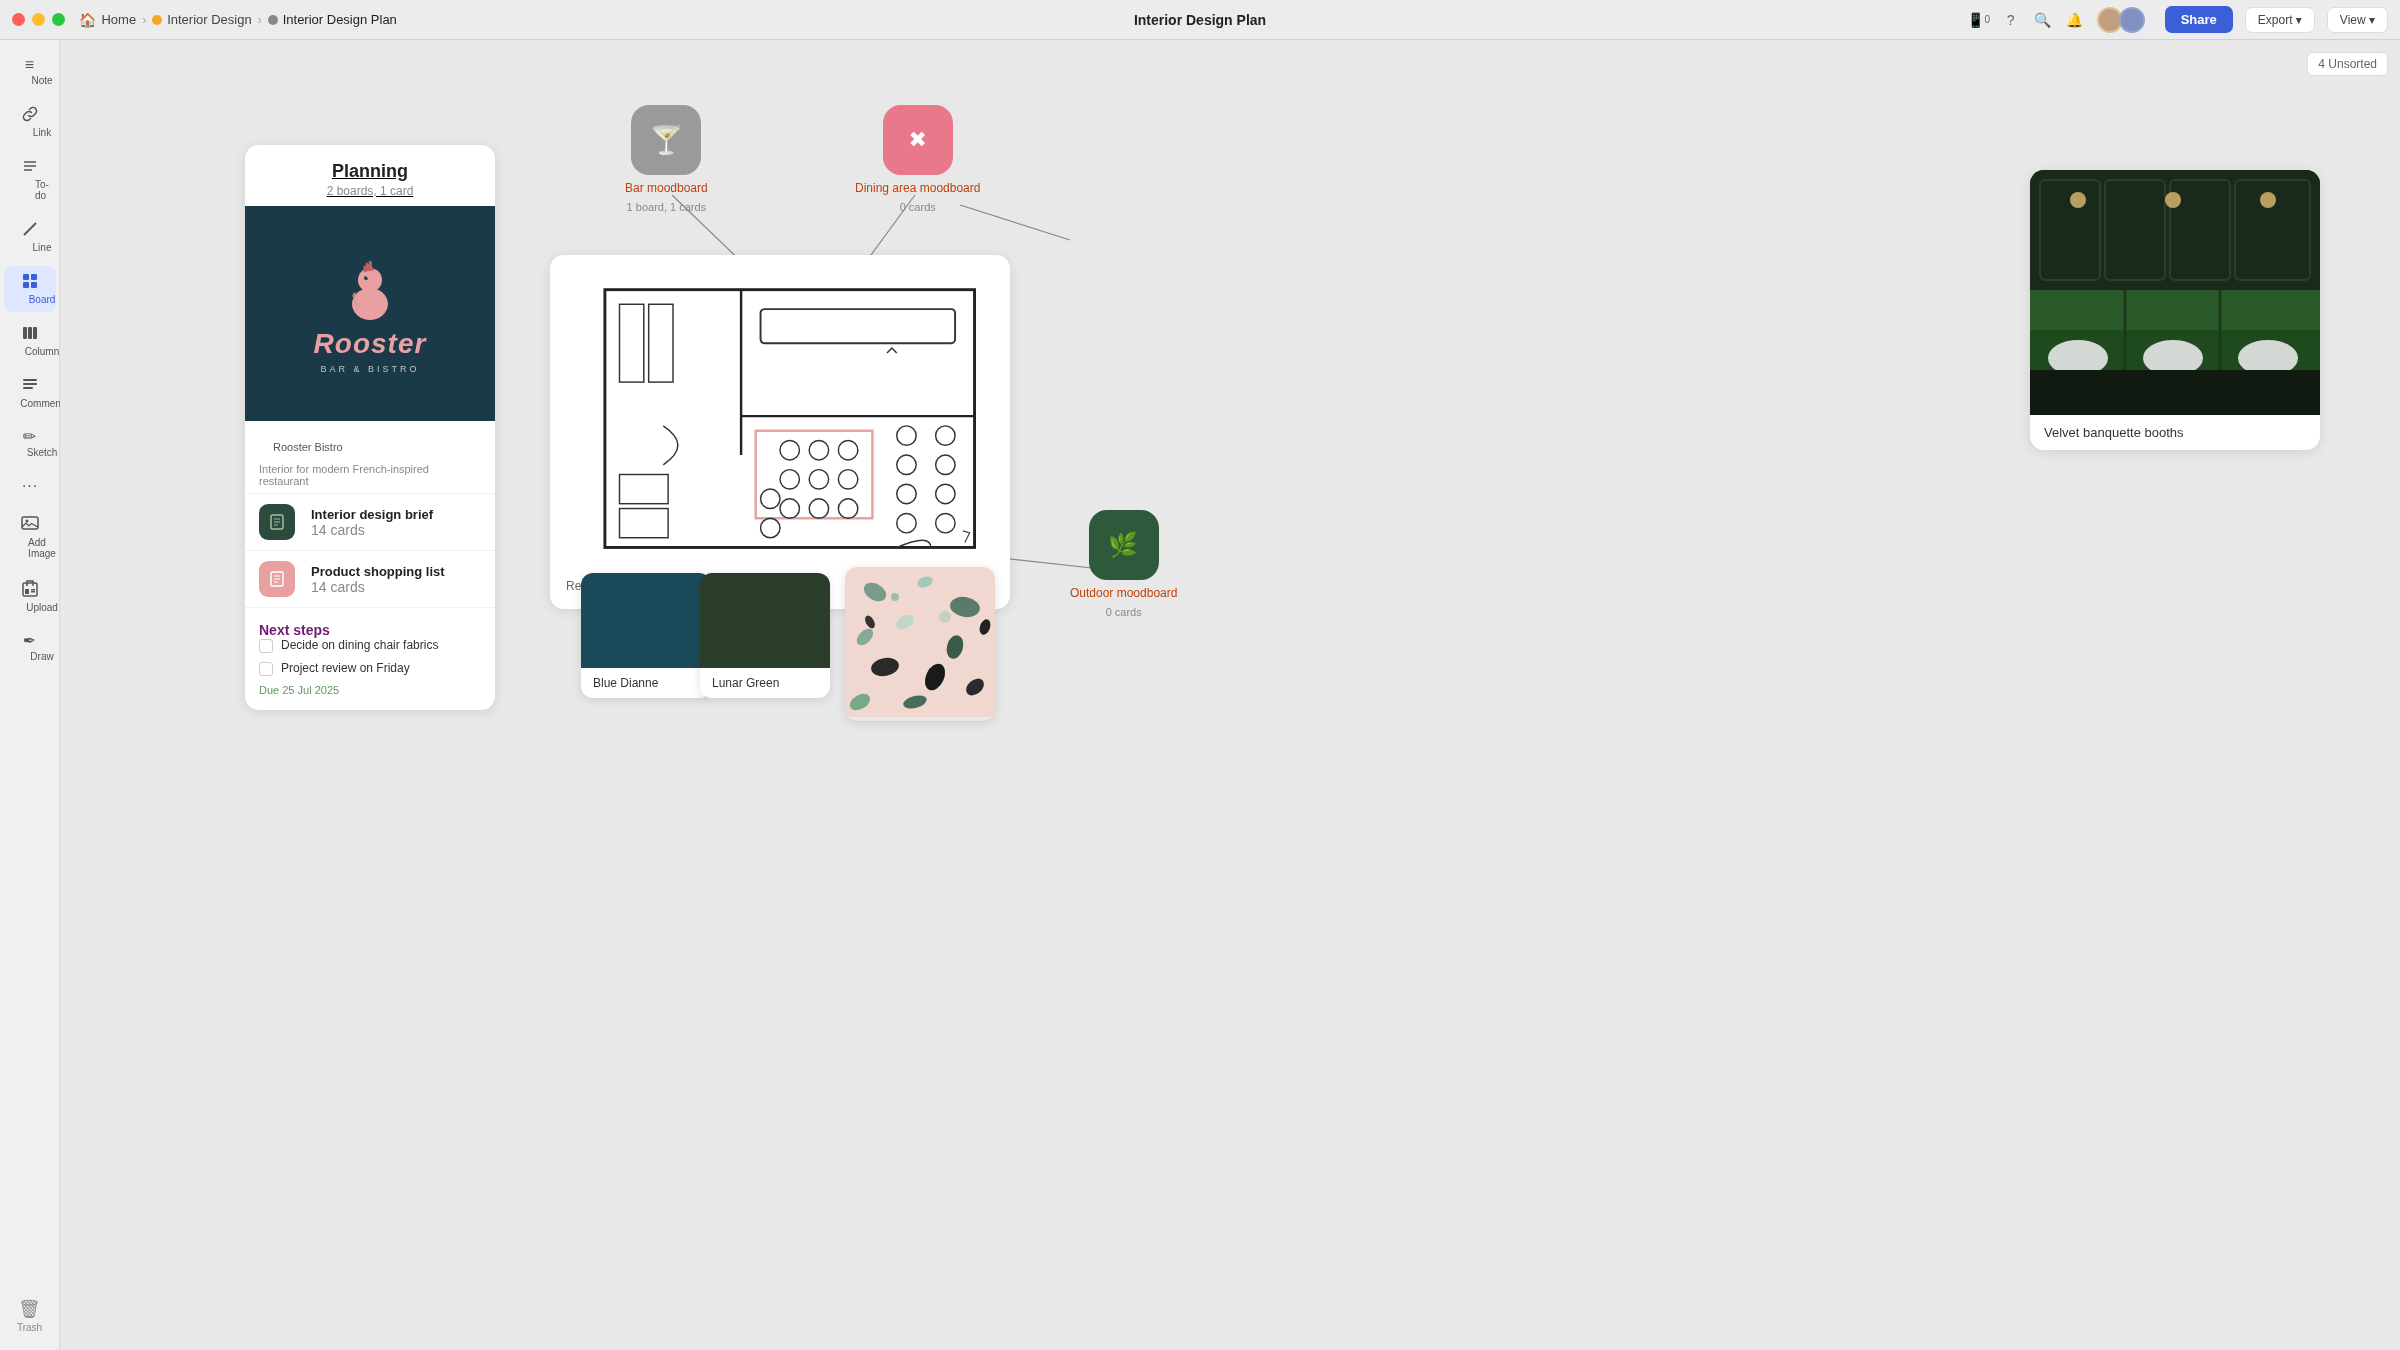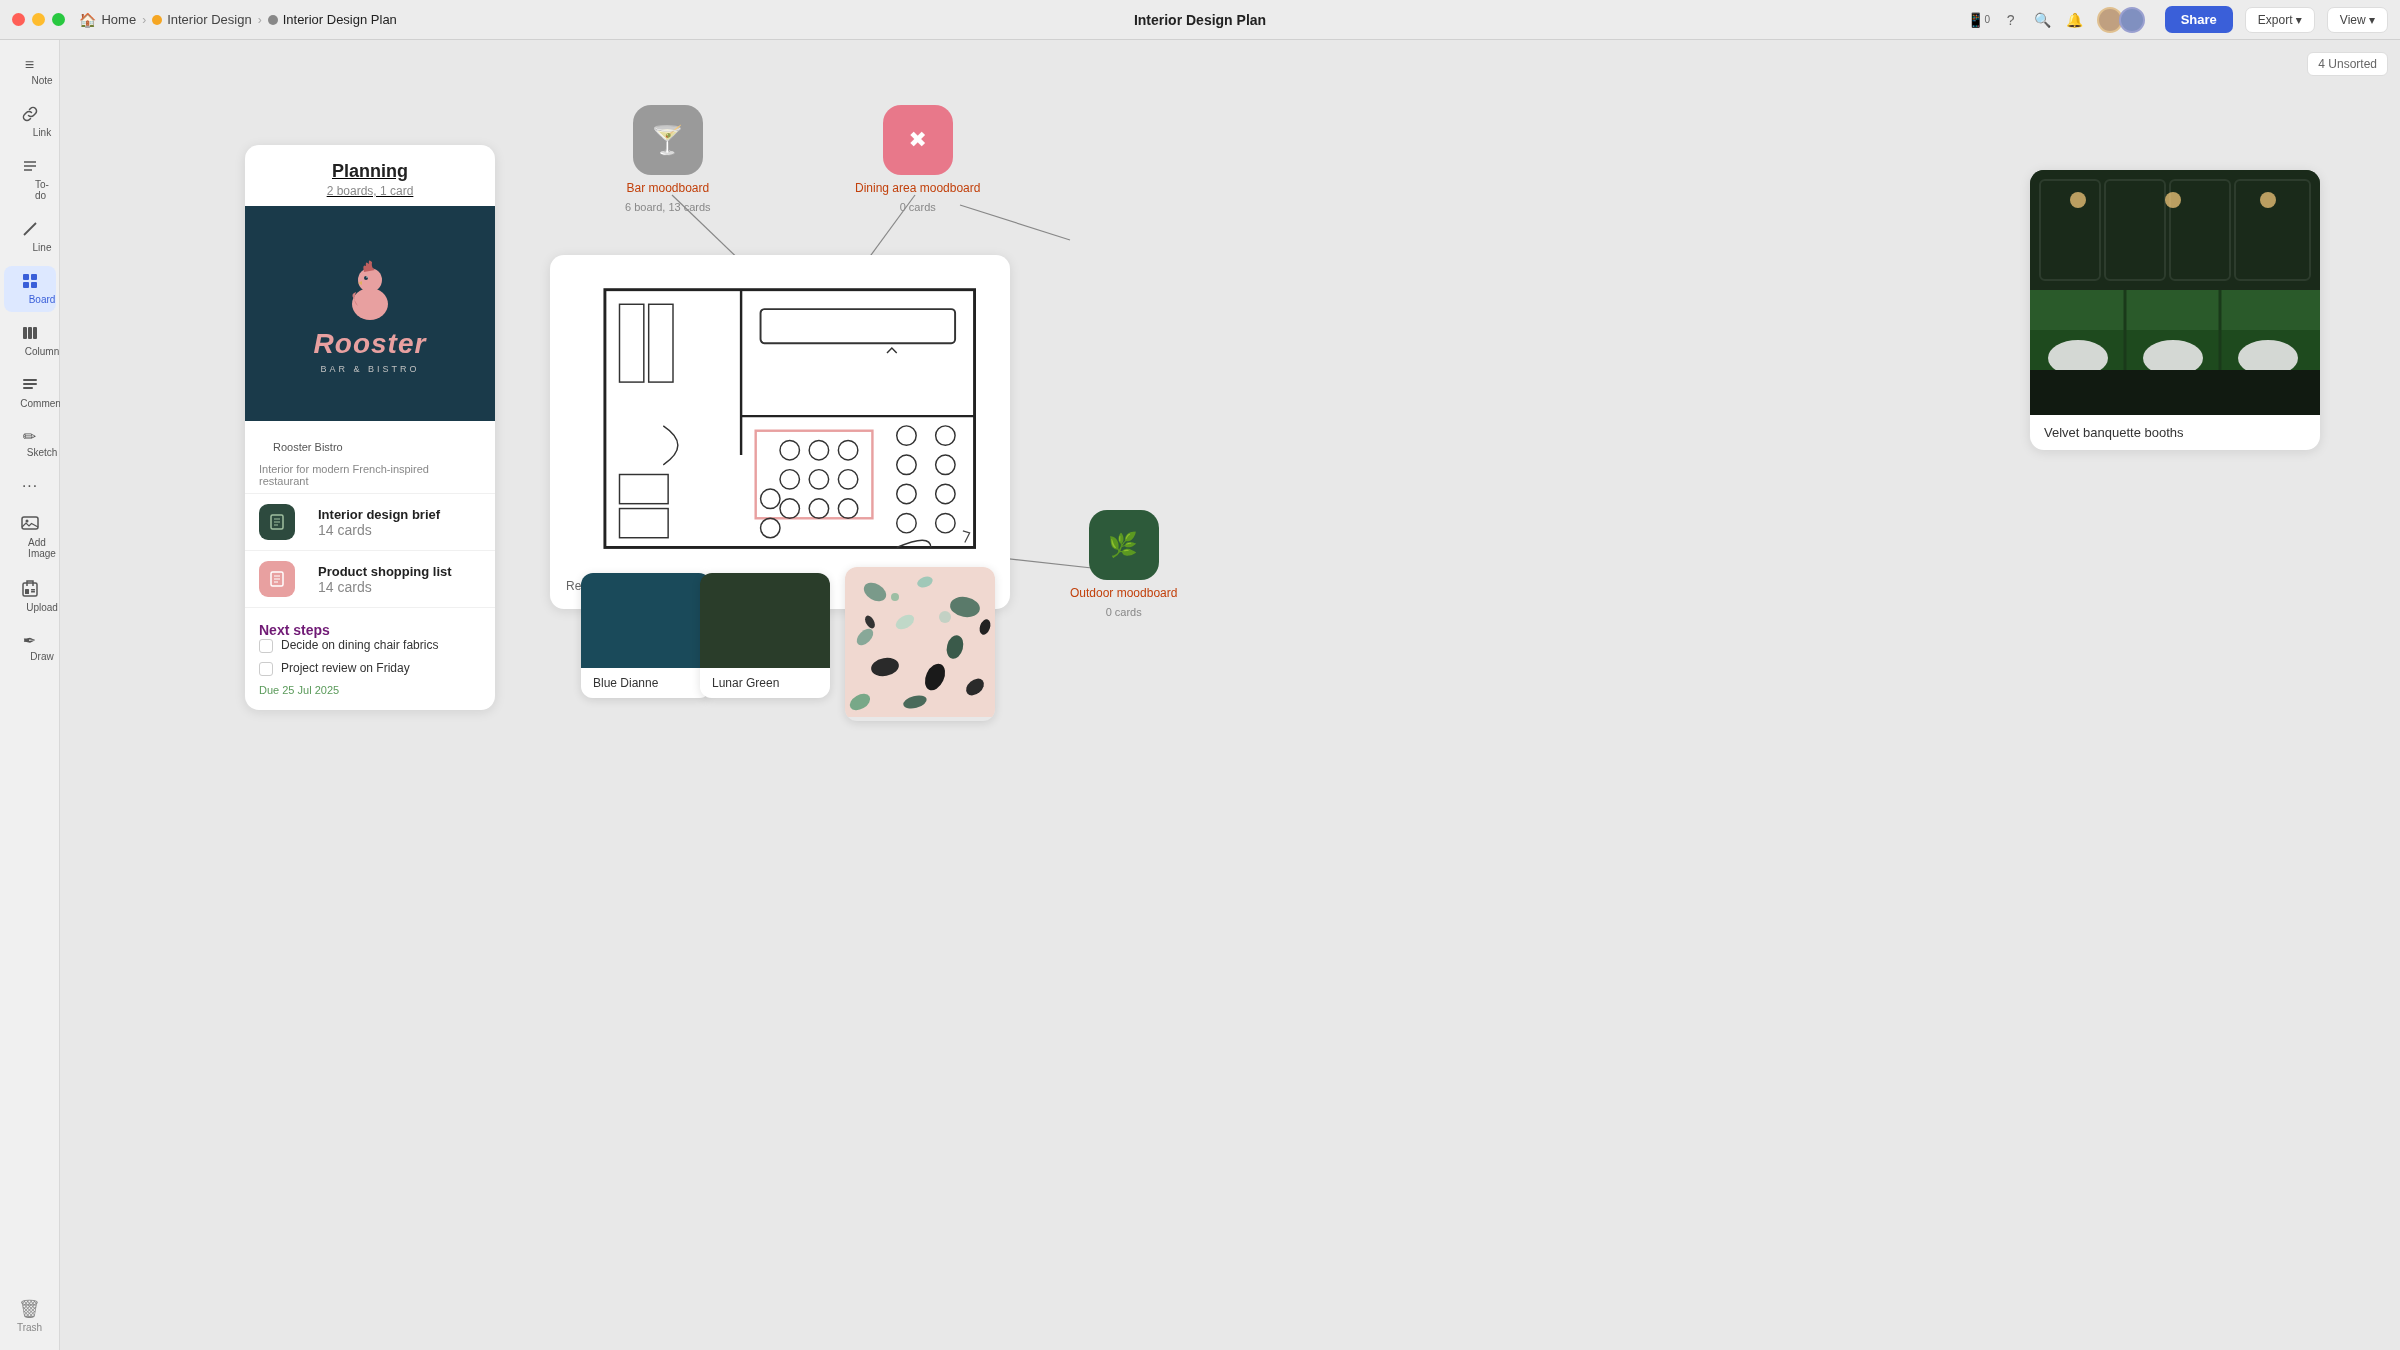--- a/index.html
+++ b/index.html
@@ -203,21 +203,21 @@
       font-size: 11px;
       color: #555;
       font-weight: 500;
     }
     .planning-desc-sub { font-size: 11px; color: #888; }
 
     
     .planning-list-item {
       display: flex;
       align-items: center;
-      gap: 23px;
+      gap: 16px;
       padding: 10px 14px;
       border-top: 1px solid #f0f0f0;
       cursor: pointer;
     }
     .list-icon {
       width: 36px; height: 36px;
       border-radius: 9px;
       display: flex; align-items: center; justify-content: center;
       font-size: 16px;
       flex-shrink: 0;
@@ -572,21 +572,21 @@
           <div class="task-checkbox"></div>
           <span class="task-text">Project review on Friday</span>
         </div>
         <div class="due-date">Due 25 Jul 2025</div>
       </div>
     </div>
 
     <div class="moodboard-node" style="position:absolute; top:65px; left:565px;">
       <div class="moodboard-icon gray">🍸</div>
       <div class="moodboard-title">Bar moodboard</div>
-      <div class="moodboard-sub">6 board, 13 cards</div>
+      <div class="moodboard-sub">1 board, 1 cards</div>
     </div>
 
     <div class="moodboard-node" style="position:absolute; top:65px; left:795px;">
       <div class="moodboard-icon pink" style="font-size:22px;">✖</div>
       <div class="moodboard-title">Dining area moodboard</div>
       <div class="moodboard-sub">0 cards</div>
     </div>
 
     <div class="floor-plan-card">
       <div class="floor-plan-canvas">

